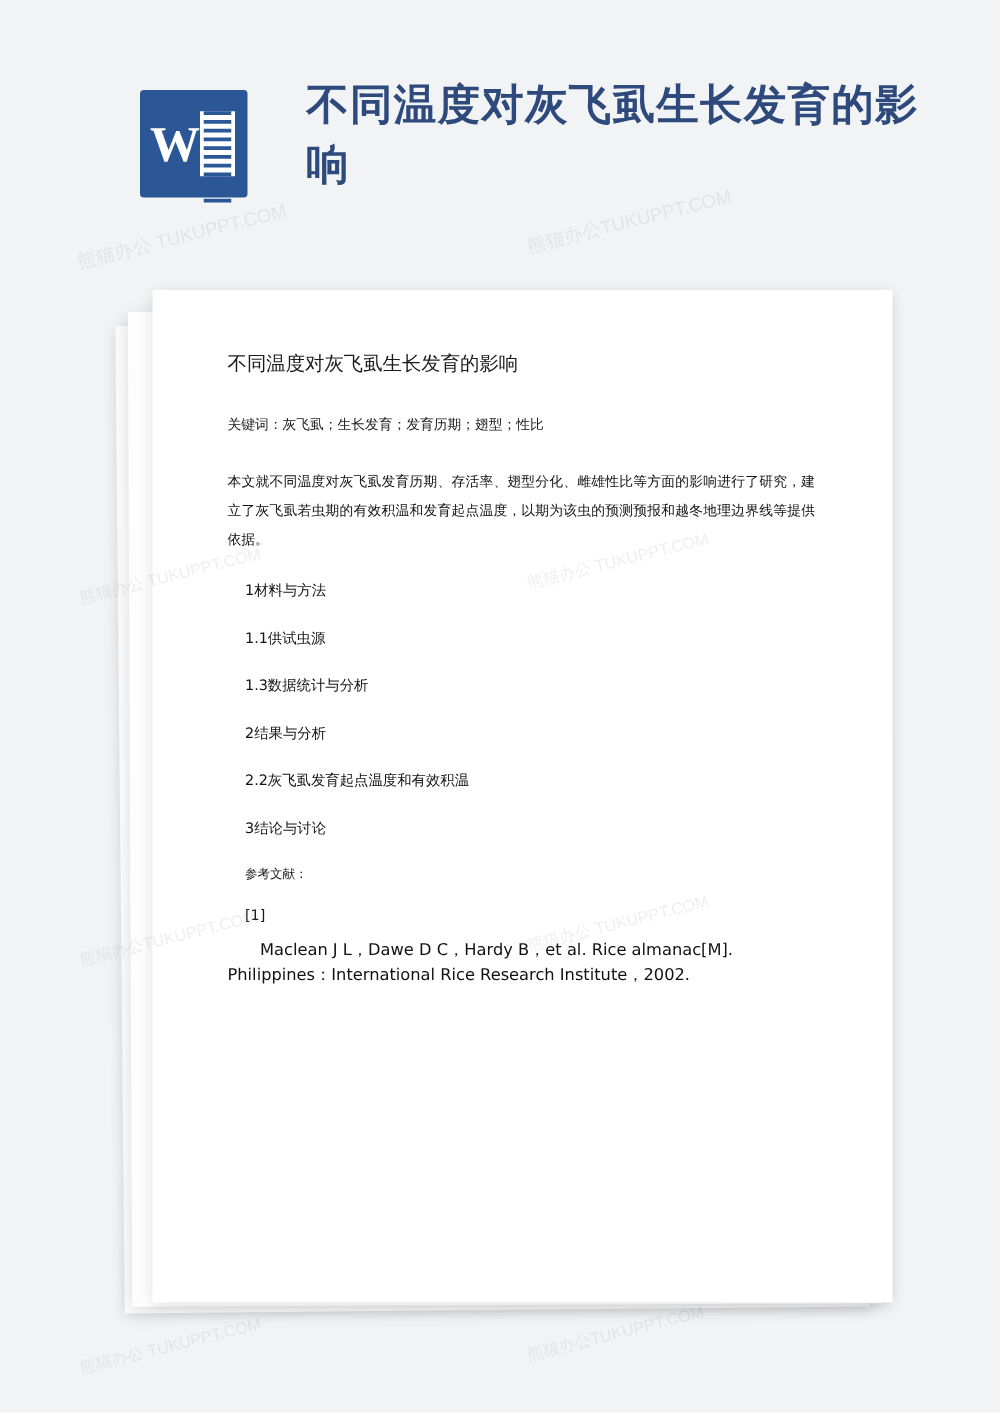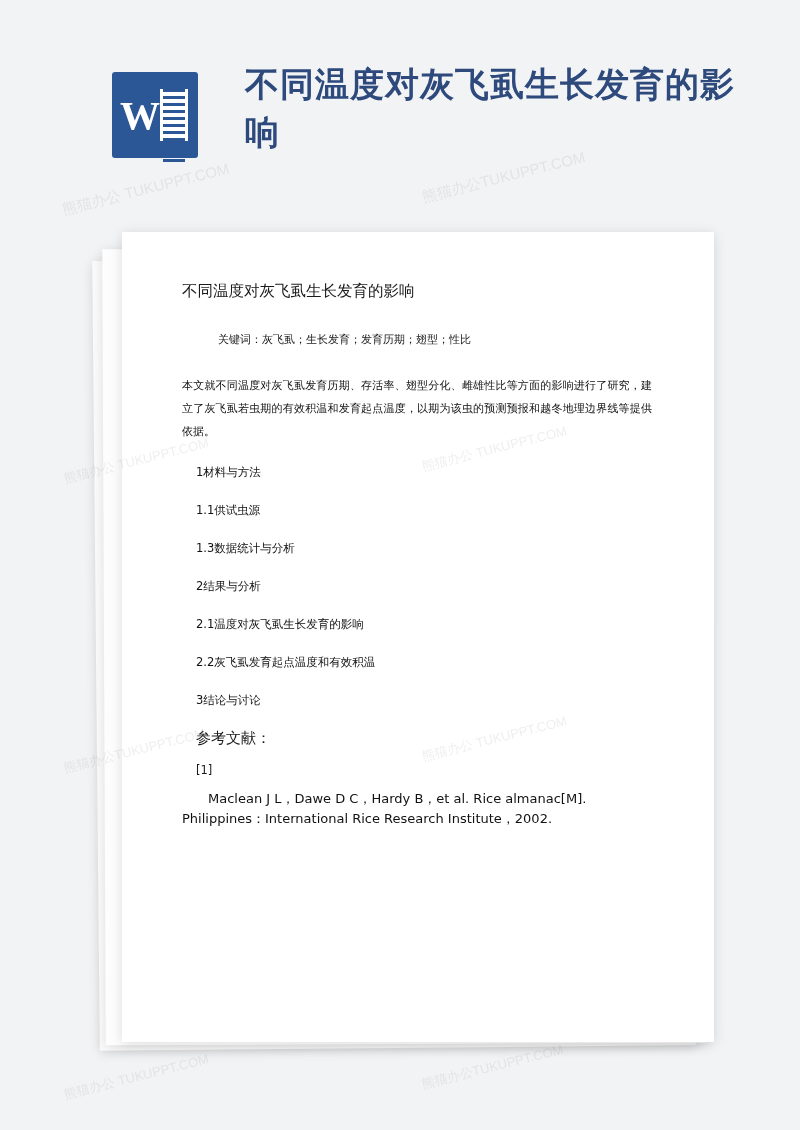--- a/index.html
+++ b/index.html
@@ -117,21 +117,20 @@
   .p-title {
     font-size: 15.5px;
     line-height: 26px;
     color: #1a1a1a;
     margin-bottom: 26px;
     font-family: "DejaVu Sans", sans-serif;
   }
   .p-keywords {
     font-size: 11px;
     line-height: 20px;
-    margin-left: 36px;
     margin-bottom: 24px;
     color: #1a1a1a;
     font-family: "DejaVu Sans", sans-serif;
   }
   .p-abstract {
     font-size: 11px;
     line-height: 23px;
     text-align: justify;
     margin-bottom: 18px;
     font-family: "DejaVu Sans", sans-serif;
@@ -146,21 +145,21 @@
   }
   .p-para {
     font-size: 11.5px;
     line-height: 23px;
     text-align: justify;
     margin: 18px 0 18px 0;
     font-family: "DejaVu Sans", sans-serif;
     color: #111;
   }
   .p-ref-label {
-    font-size: 15px;
+    font-size: 10px;
     line-height: 22px;
     margin: 0 0 10px 14px;
     font-family: "DejaVu Sans", sans-serif;
   }
   .p-ref-num {
     font-size: 11.5px;
     line-height: 22px;
     margin: 0 0 8px 14px;
     font-family: "DejaVu Sans", sans-serif;
   }
@@ -223,21 +222,20 @@
       <div class="p-keywords">关键词：灰飞虱；生长发育；发育历期；翅型；性比</div>
 
       <div class="p-abstract">本文就不同温度对灰飞虱发育历期、存活率、翅型分化、雌雄性比等方面的影响进行了研究，建立了灰飞虱若虫期的有效积温和发育起点温度，以期为该虫的预测预报和越冬地理边界线等提供依据。</div>
 
       <div class="p-heading">1材料与方法</div>
       <div class="p-heading">1.1供试虫源</div>
       <div class="p-heading">1.3数据统计与分析</div>
 
 
       <div class="p-heading">2结果与分析</div>
-      <div class="p-heading">2.1温度对灰飞虱生长发育的影响</div>
       <div class="p-heading">2.2灰飞虱发育起点温度和有效积温</div>
       <div class="p-heading">3结论与讨论</div>
 
       <div class="p-ref-label">参考文献：</div>
       <div class="p-ref-num">[1]</div>
       <div class="p-ref-text"><span class="indent"></span><span>Maclean J L，Dawe D C，Hardy B，et al. Rice almanac[M]. Philippines：International Rice Research Institute，2002.</span></div>
     </div>
 
   </div>
 </div>

